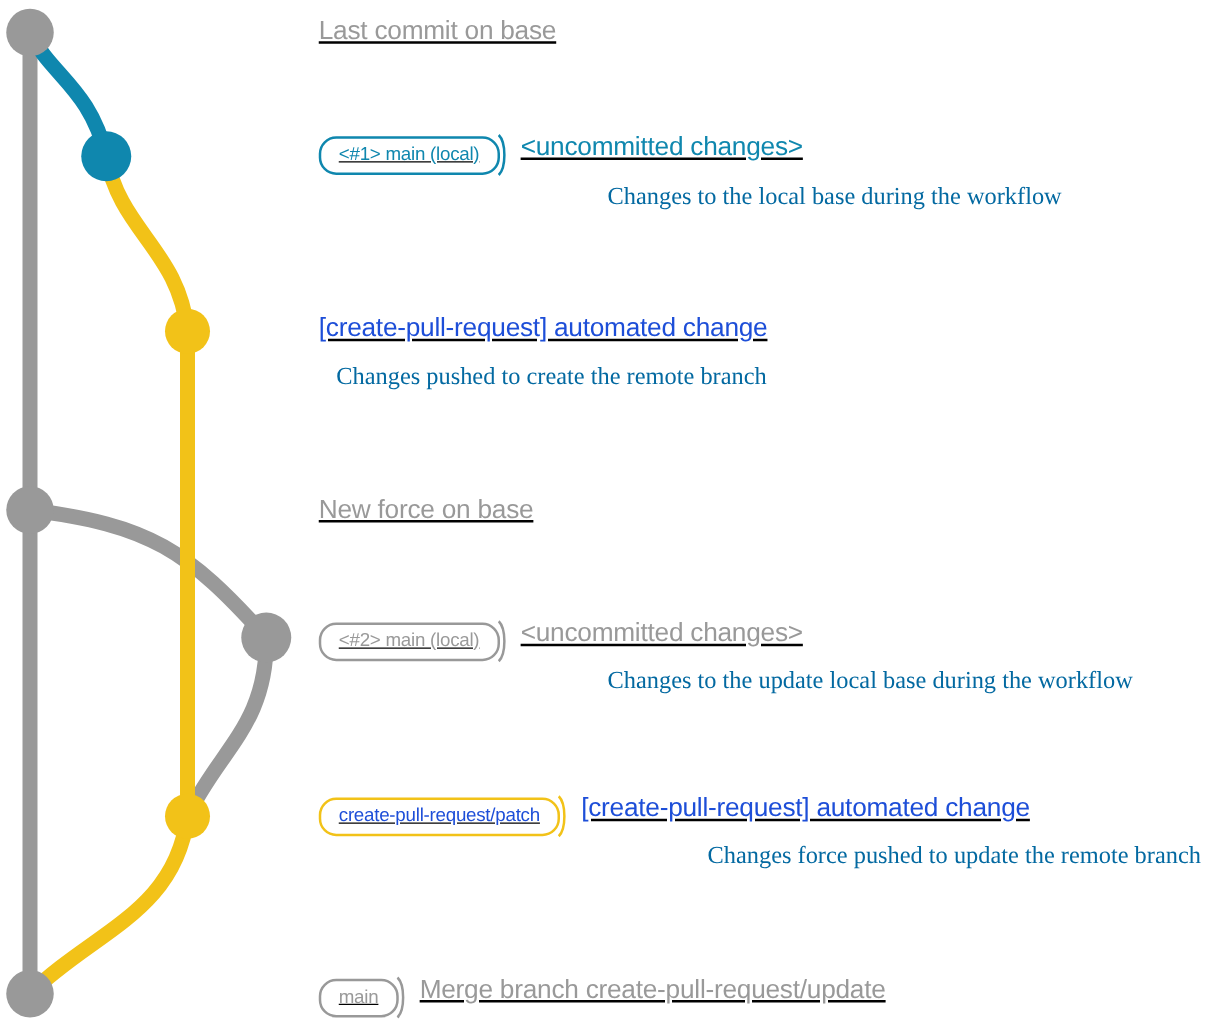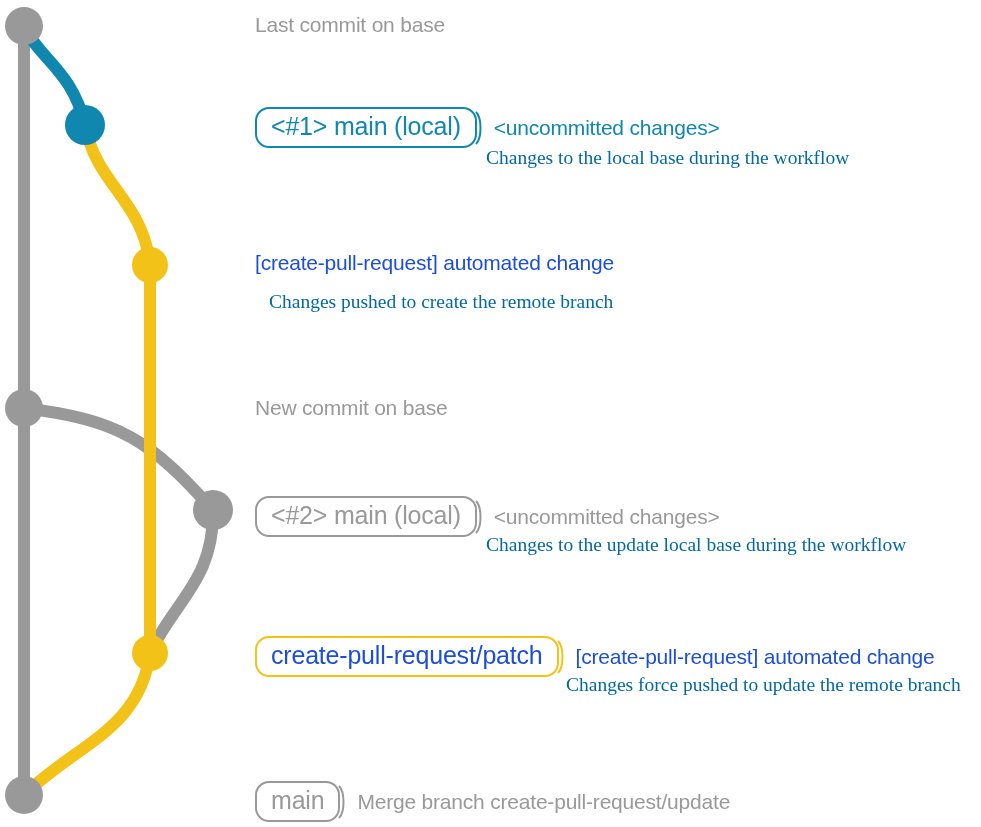--- a/index.html
+++ b/index.html
@@ -21,31 +21,31 @@
   #graph-svg {
     position: absolute;
     left: 0;
     top: 0;
     width: 981px;
     height: 827px;
   }
   .row {
     position: absolute;
     display: flex;
-    align-items: center;
     white-space: nowrap;
+    text-decoration: underline;
   }
   .pill {
     display: inline-flex;
     align-items: center;
     justify-content: center;
     border: 2px solid #999999;
     border-radius: 14px;
     padding: 5px 14px 7px 14px;
-    font-size: 25px;
+    font-size: 15px;
     line-height: 1;
     letter-spacing: -0.2px;
     box-sizing: border-box;
     background: #ffffff;
   }
   .pill-wrap {
     position: relative;
     display: inline-flex;
     align-items: center;
   }
@@ -127,21 +127,21 @@
     <span class="commit-msg c-blue">&lt;uncommitted changes&gt;</span>
   </div>
   <div class="desc" style="left:486px; top:148px;">Changes to the local base during the workflow</div>
 
   <div class="row" style="left:255px; top:252px;">
     <span class="plain-msg c-yellow">[create-pull-request] automated change</span>
   </div>
   <div class="desc" style="left:269px; top:292px;">Changes pushed to create the remote branch</div>
 
   <div class="row" style="left:255px; top:397px;">
-    <span class="plain-msg c-gray">New commit on base</span>
+    <span class="plain-msg c-gray">New force on base</span>
   </div>
 
   <div class="row" style="left:255px; top:496px;">
     <span class="pill-wrap">
       <span class="pill c-gray">&lt;#2&gt; main (local)</span>
       <svg class="pill-tail" viewBox="0 0 9 34">
         <path d="M1,1 C7,7 7,27 1,33" fill="none" stroke="#999999" stroke-width="2"></path>
       </svg>
     </span>
     <span class="commit-msg c-gray">&lt;uncommitted changes&gt;</span>

